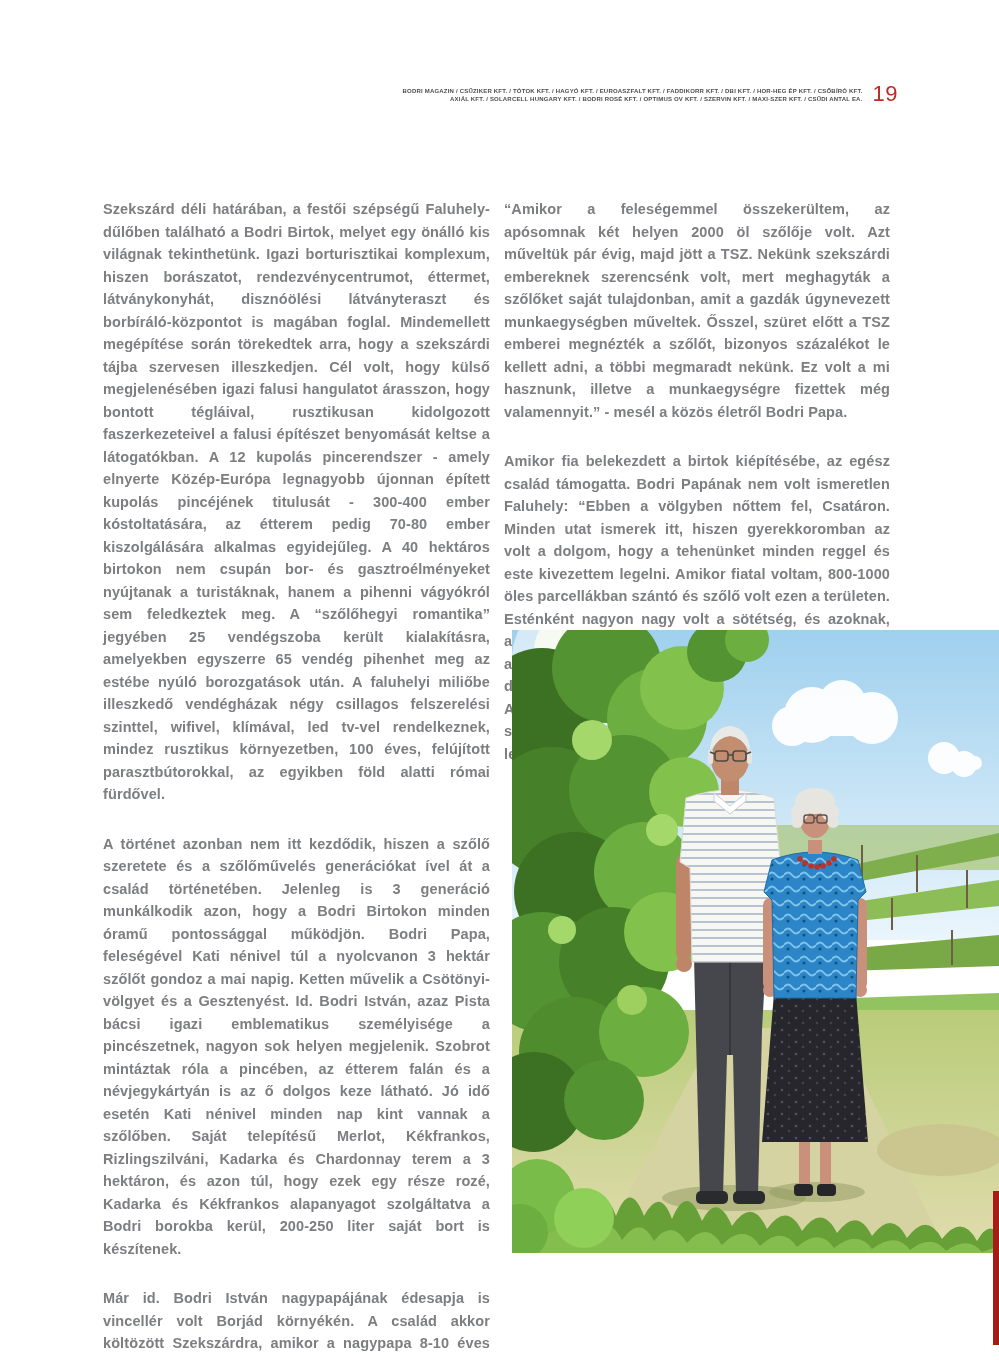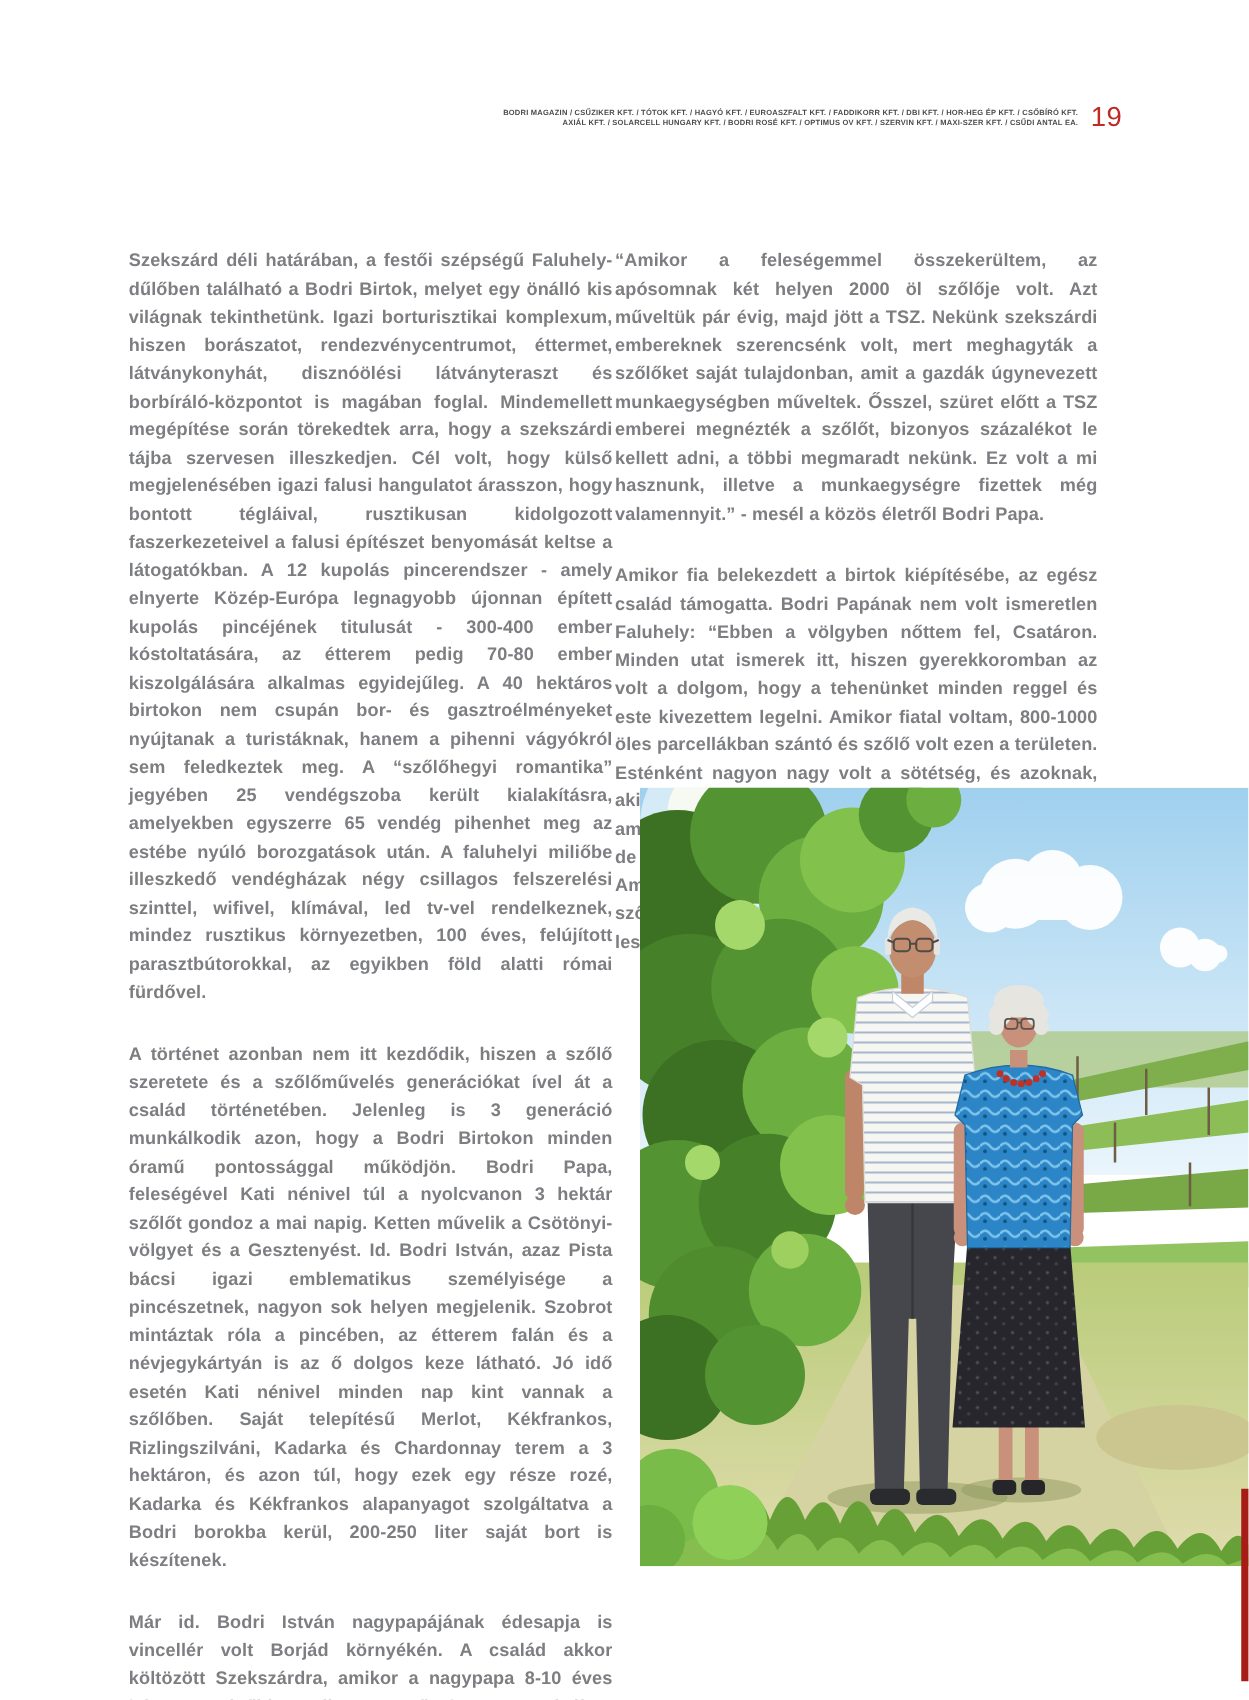--- a/index.html
+++ b/index.html
@@ -32,21 +32,21 @@
   
   .col{
     position:absolute;top:198px;
     font-size:14.5px;line-height:22.5px;
     color:#7d7e81;
     text-align:justify;
     letter-spacing:.1px;
   }
   .col p{margin:0 0 27px 0;font-weight:bold;}
   .col-left{left:103px;width:387px;}
-  .col-right{left:492px;width:386px;}
+  .col-right{left:504px;width:386px;}
   
   .photo{
     position:absolute;left:512px;top:630px;
     width:487px;height:623px;
     margin:0;overflow:hidden;
   }
   .photo svg{display:block;}
   
   .accent-bar{
     position:absolute;right:0;top:1191px;

